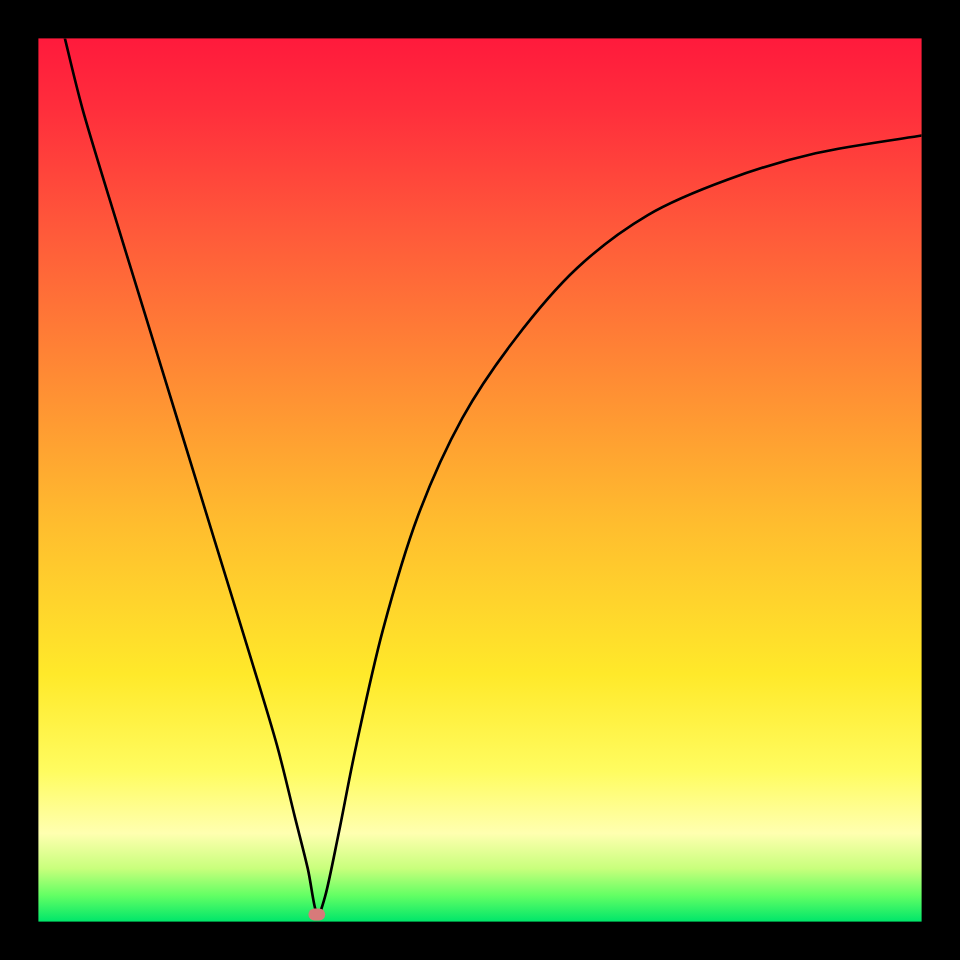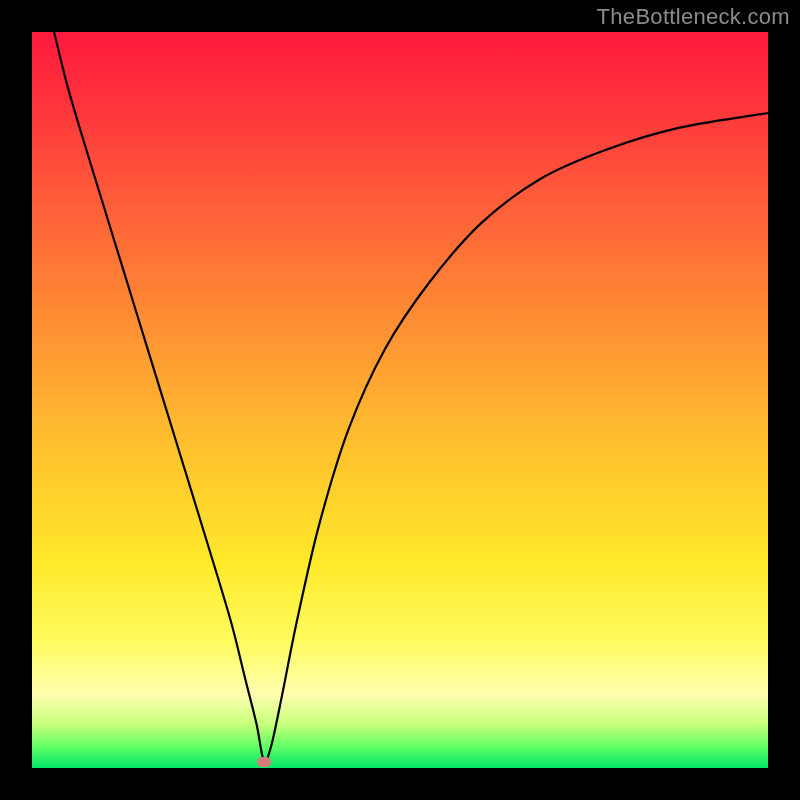--- a/index.html
+++ b/index.html
@@ -66,14 +66,13 @@
 </head>
 <body>
 
 <div class="frame">
   <div class="plot">
     <svg class="curve" viewBox="0 0 736 736" preserveAspectRatio="none">
       <path d="M 22.08 0.00 C 24.44 9.42, 30.91 37.68, 36.80 58.88 C 42.69 80.08, 50.64 105.40, 58.88 132.48 C 67.12 159.56, 78.90 197.54, 88.32 228.16 C 97.74 258.78, 108.34 293.22, 117.76 323.84 C 127.18 354.46, 137.78 388.90, 147.20 419.52 C 156.62 450.14, 168.40 488.12, 176.64 515.20 C 184.88 542.28, 192.83 567.60, 198.72 588.80 C 204.61 610.00, 209.32 631.19, 213.44 647.68 C 217.56 664.17, 221.54 678.89, 224.48 691.84 C 227.42 704.79, 229.48 725.11, 231.84 728.64 C 234.20 732.17, 236.26 724.52, 239.20 713.92 C 242.14 703.32, 246.12 682.42, 250.24 662.40 C 254.36 642.38, 259.07 615.88, 264.96 588.80 C 270.85 561.72, 278.80 523.74, 287.04 493.12 C 295.28 462.50, 305.88 425.70, 316.48 397.44 C 327.08 369.18, 340.33 340.03, 353.28 316.48 C 366.23 292.93, 382.13 270.26, 397.44 250.24 C 412.75 230.22, 431.30 207.85, 448.96 191.36 C 466.62 174.87, 487.82 158.98, 507.84 147.20 C 527.86 135.42, 551.71 126.00, 574.08 117.76 C 596.45 109.52, 621.77 101.57, 647.68 95.68 C 673.59 89.79, 721.87 83.32, 736.00 80.96" fill="none" stroke="#000000" stroke-width="2.2" stroke-linecap="round" stroke-linejoin="round"></path>
     </svg>
     <div class="marker" style="left: 231.84px; top: 730.112px; background: rgb(215, 122, 122);"></div>
   </div>
-  <div class="watermark">TheBottleneck.com</div>
 </div>
 
 </body></html>

